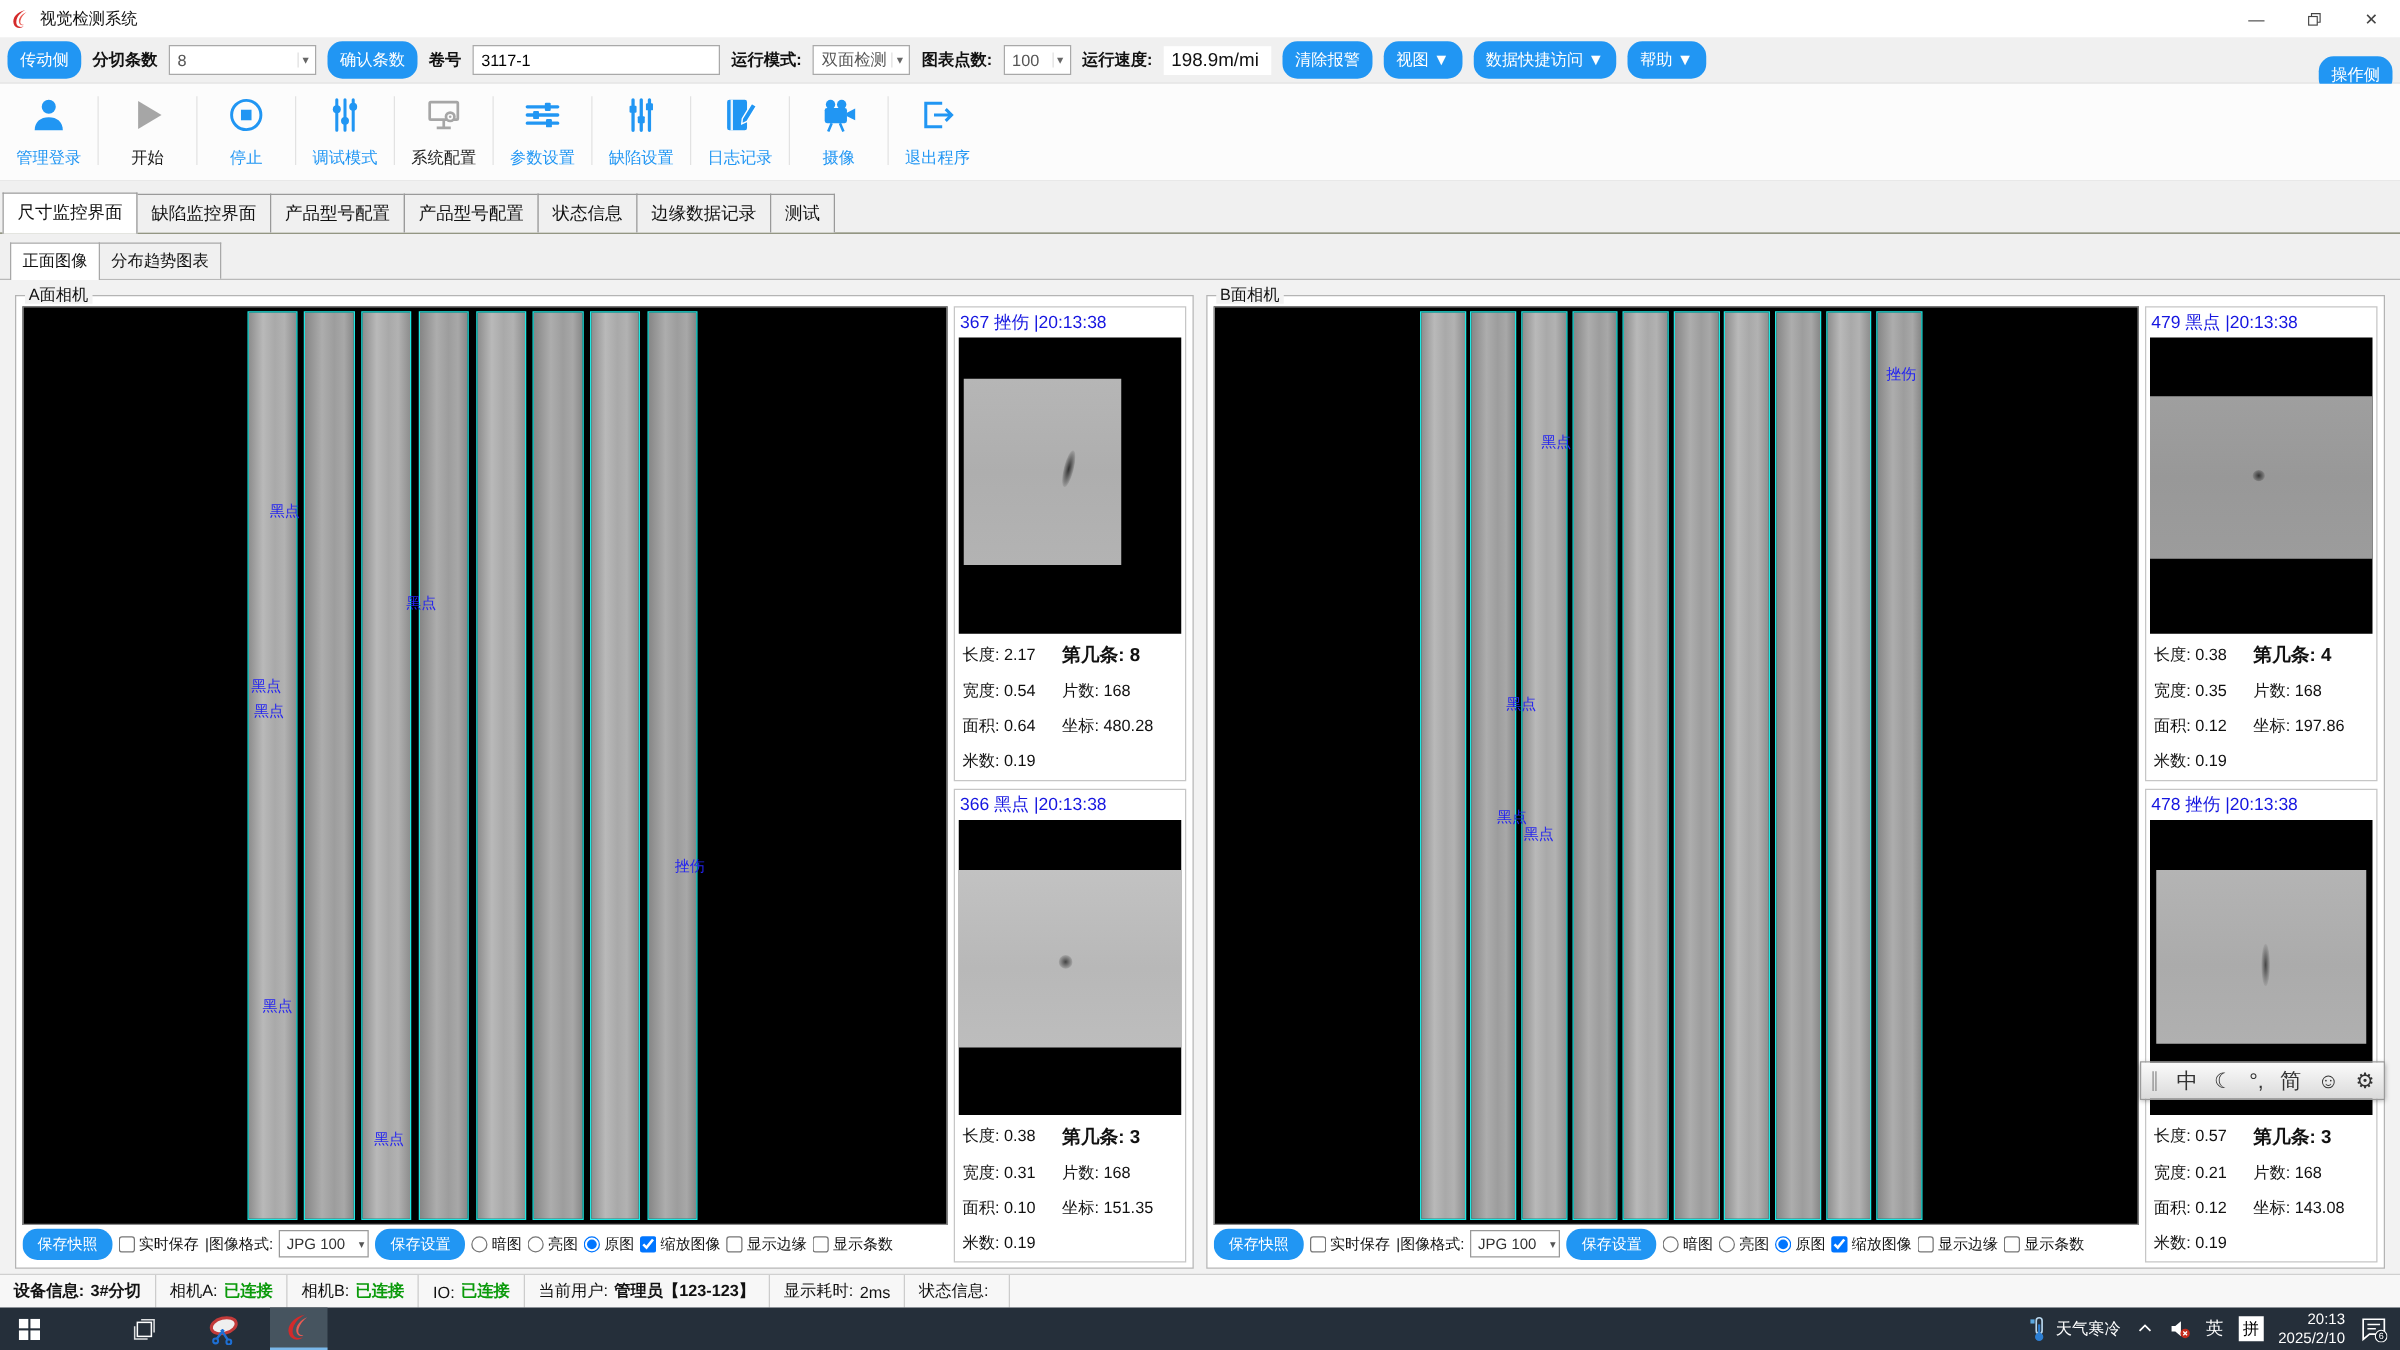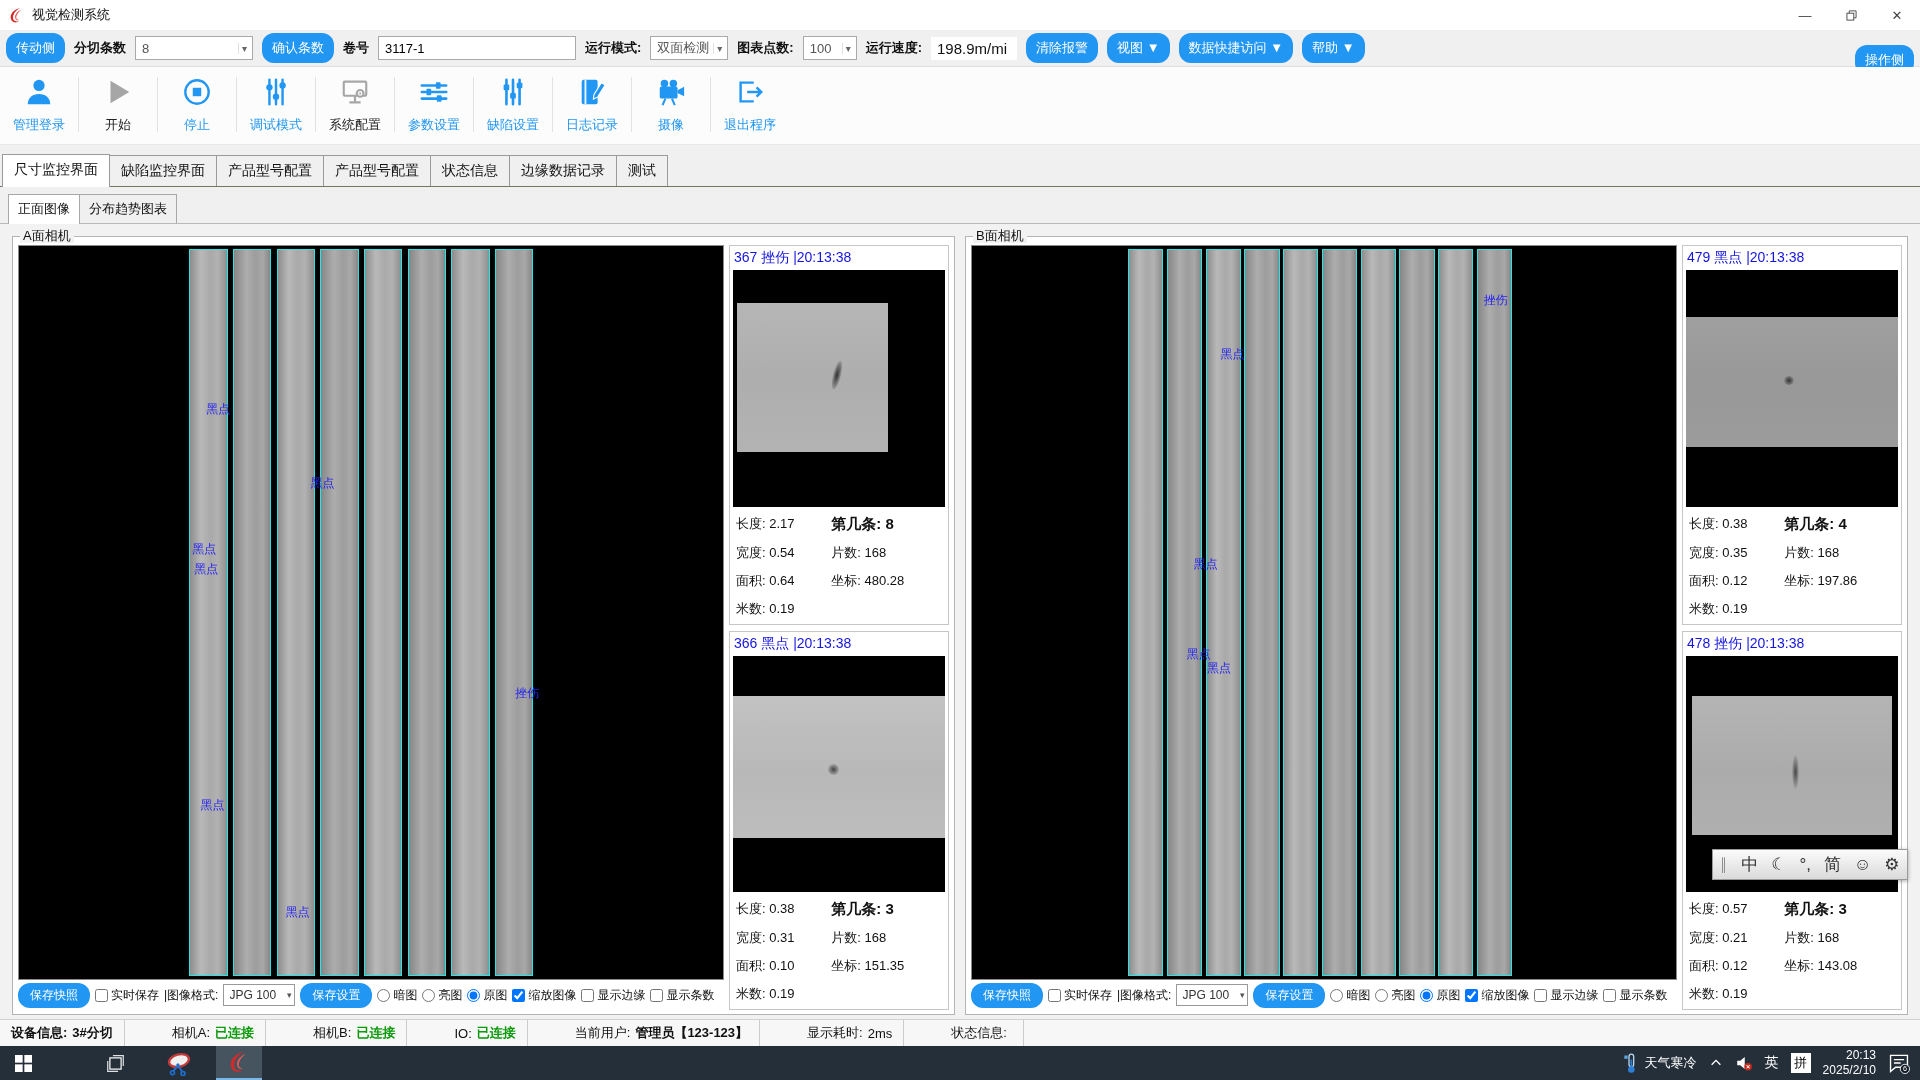--- a/index.html
+++ b/index.html
@@ -51,40 +51,40 @@
   .defect-label { position:absolute; transform:translate(-50%,-50%); color:#2424f0; font-size:12px; white-space:nowrap; }
   .status-line { height:21px; display:flex; align-items:center; font-size:11.5px; color:#111; white-space:nowrap; overflow:hidden; padding-top:3px; }
   .ctrl-row { height:30px; display:flex; align-items:center; gap:5px; font-size:12px; color:#111; white-space:nowrap; overflow:hidden; }
   .btn-blue.small { padding:4px 12px; font-size:12px; }
   .ctrl-row label { display:flex; align-items:center; gap:3px; }
   .ctrl-row input { margin:0; }
   .fmt-select { background:#fff; border:1px solid #999; height:22px; display:flex; align-items:center; padding:0 3px 0 5px; width:72px; color:#333; }
   .fmt-select .arrow { margin-left:auto; font-size:9px; color:#555; }
 
   
-  .info-col { width:220px; flex:0 0 auto; display:flex; flex-direction:column; gap:6px; }
+  .info-col { width:186px; flex:0 0 auto; display:flex; flex-direction:column; gap:6px; }
   .card { flex:1; border:1px solid #c6c6c6; background:#fff; display:flex; flex-direction:column; padding:1px 3px 2px; min-height:0; }
   .card-header { color:#1515e0; font-size:14px; padding:2px 1px 3px; white-space:nowrap; }
   .snap { flex:1; background:#000; position:relative; min-height:0; overflow:hidden; }
   .snap .gray { position:absolute; }
   .snap .blob { position:absolute; }
   .snap-a0 .gray { left:2%; top:14%; width:71%; height:63%; background:linear-gradient(180deg,#b6b6b6,#aeaeae 50%,#b3b3b3); }
   .snap-a0 .blob { left:47%; top:38%; width:8px; height:30px; border-radius:50%; transform:rotate(14deg); background:radial-gradient(ellipse, rgba(25,25,25,.85), rgba(70,70,70,.4) 55%, transparent 78%); }
   .snap-a1 .gray { left:0; top:17%; width:100%; height:60%; background:linear-gradient(180deg,#c2c2c2,#b8b8b8 55%,#bdbdbd); }
   .snap-a1 .blob { left:45%; top:46%; width:11px; height:11px; border-radius:50%; background:radial-gradient(circle, rgba(55,55,55,.9), rgba(110,110,110,.45) 60%, transparent 82%); }
   .snap-b0 .gray { left:0; top:20%; width:100%; height:55%; background:linear-gradient(180deg,#9f9f9f,#989898 50%,#9c9c9c); }
   .snap-b0 .blob { left:46%; top:45%; width:10px; height:9px; border-radius:50%; background:radial-gradient(circle, rgba(40,40,40,.9), rgba(90,90,90,.5) 60%, transparent 82%); }
   .snap-b1 .gray { left:3%; top:17%; width:94%; height:59%; background:linear-gradient(180deg,#b4b4b4,#ababab 55%,#b0b0b0); }
   .snap-b1 .blob { left:50%; top:42%; width:7px; height:34px; border-radius:50%; background:radial-gradient(ellipse, rgba(45,45,45,.8), rgba(90,90,90,.35) 55%, transparent 78%); }
   .stats { display:grid; grid-template-columns:46% 54%; row-gap:10px; padding:8px 2px 4px 3px; font-size:13px; color:#111; }
   .stat { white-space:nowrap; }
   .stat.big { font-weight:bold; font-size:15px; }
 
   
-  .app-status { height:27px; background:#f7f7f7; border-top:1px solid #d0d0d0; display:flex; align-items:center; font-size:13px; color:#111; flex:0 0 auto;gap:36px; }
+  .app-status { height:27px; background:#f7f7f7; border-top:1px solid #d0d0d0; display:flex; align-items:center; font-size:13px; color:#111; flex:0 0 auto; }
   .seg { height:100%; display:flex; align-items:center; gap:5px; padding:0 11px; border-right:1px solid #cccccc; white-space:nowrap; }
   .seg .b { font-weight:bold; }
   .seg .green { color:#0a9a0a; font-weight:bold; }
 
   
   .taskbar { height:34px; background:#252f3a; display:flex; align-items:center; color:#fff; flex:0 0 auto; }
   .task-icon { width:46px; height:100%; display:flex; align-items:center; justify-content:center; }
   .task-icon.appactive { background:#46545f; border-bottom:2px solid #7ab8ea; }
   .task-right { margin-left:auto; display:flex; align-items:center; gap:12px; padding-right:10px; font-size:13px; }
   .weather { display:flex; align-items:center; gap:6px; }

